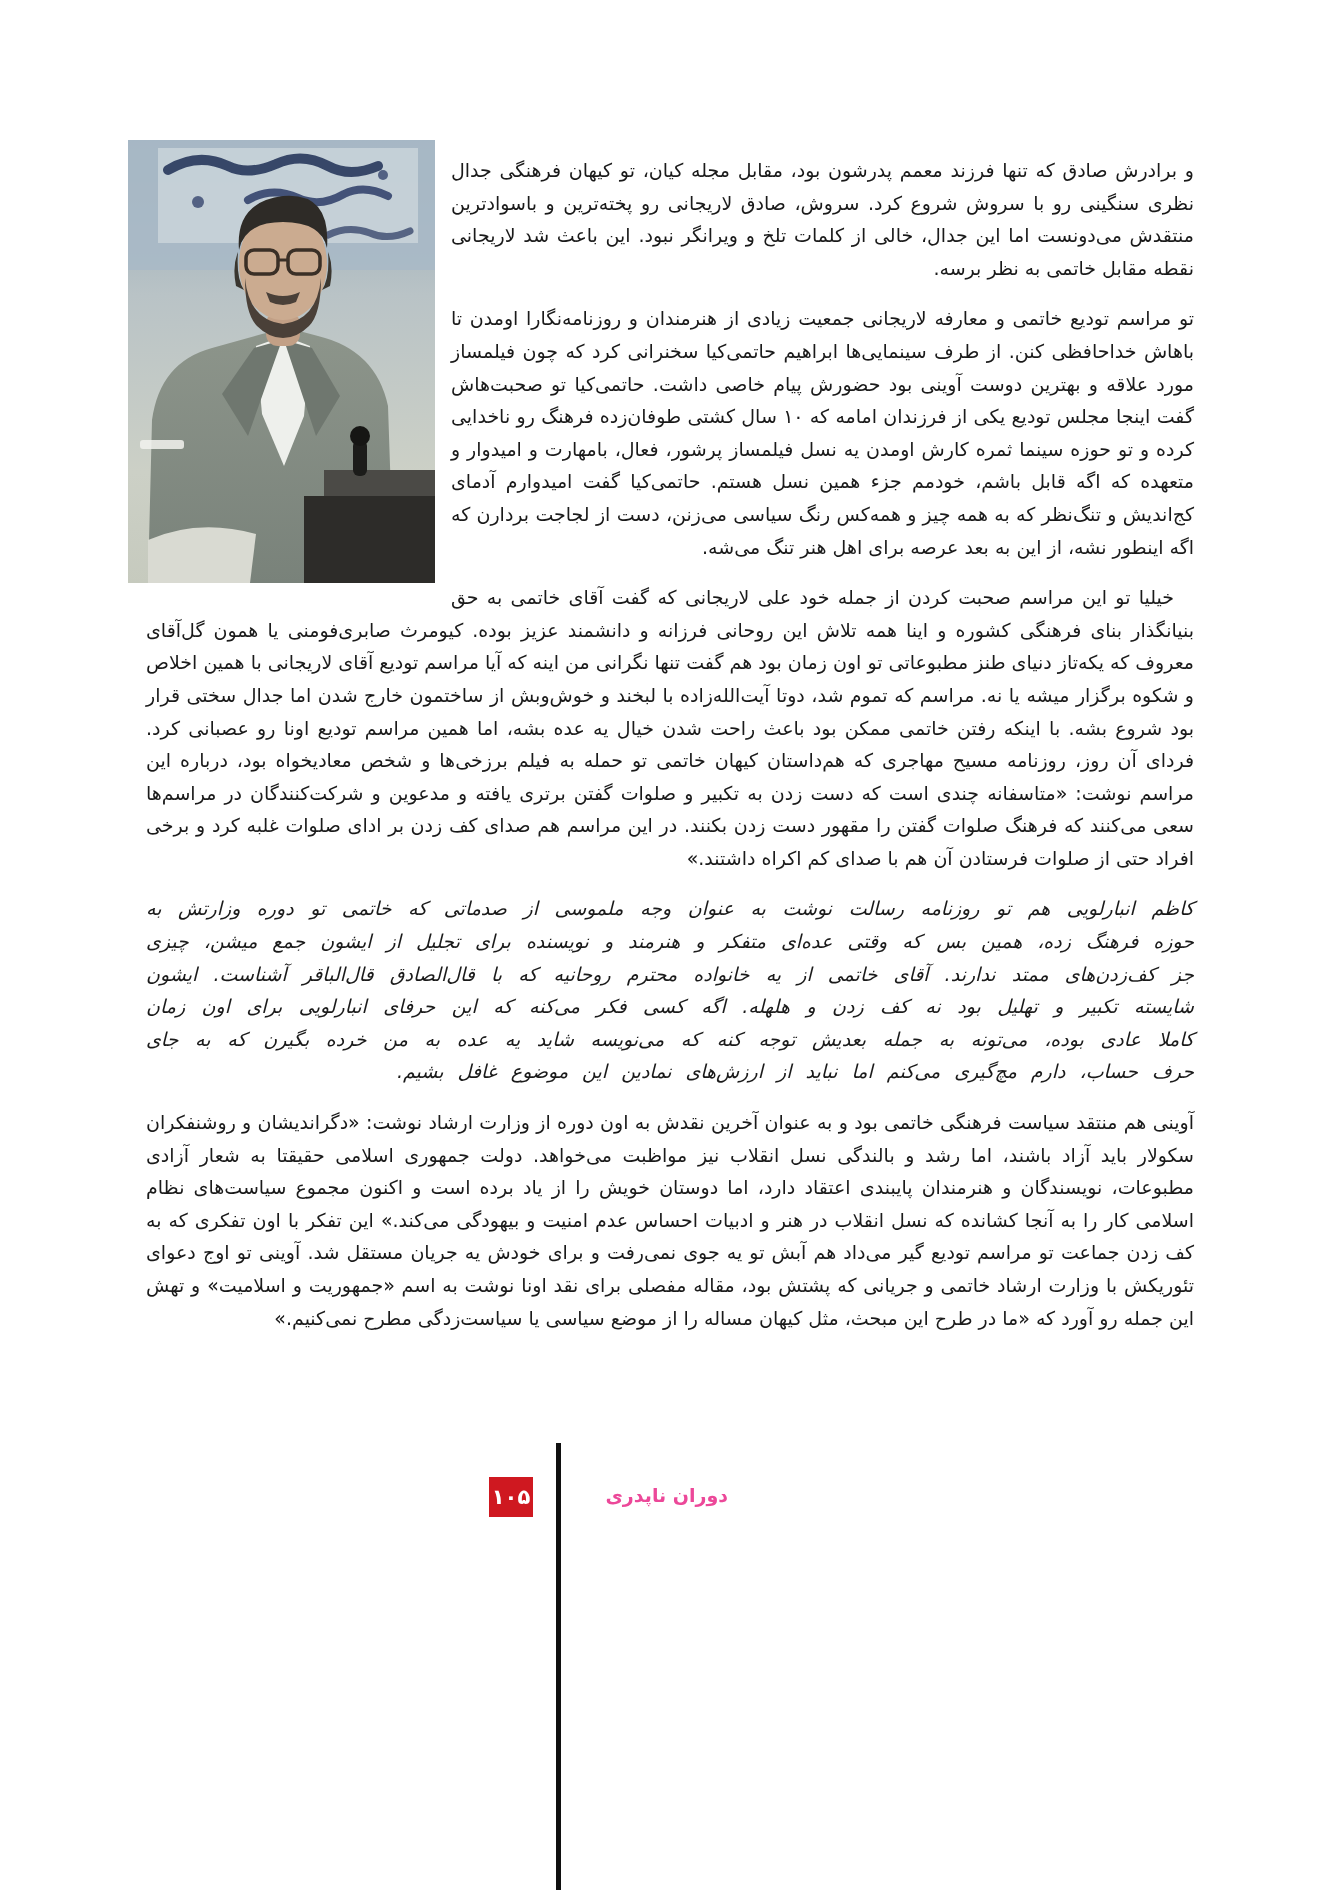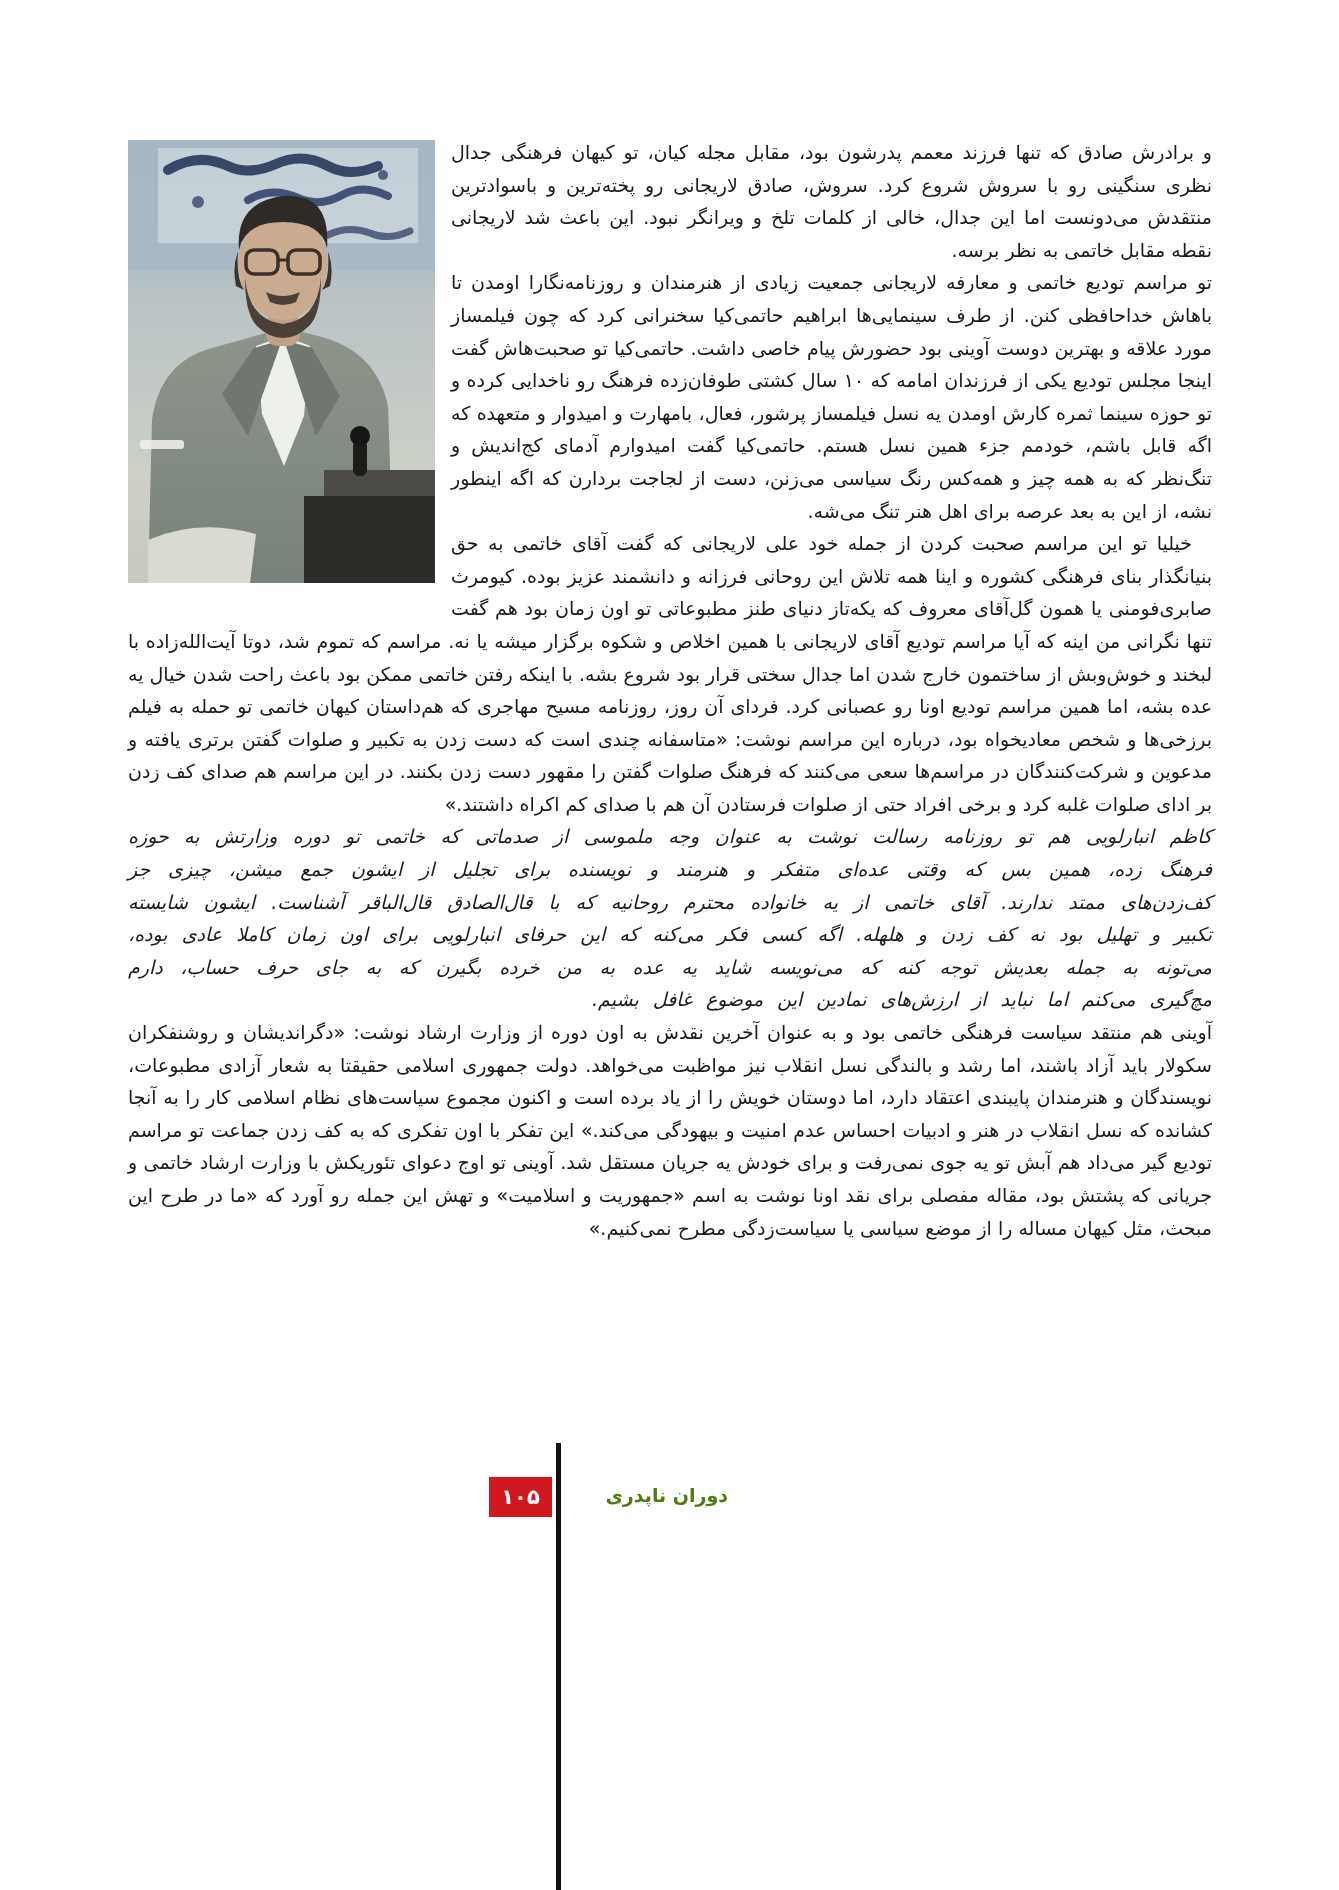--- a/index.html
+++ b/index.html
@@ -23,55 +23,55 @@
   }
   .photo-frame{
     float:left;
     width:307px;
     height:443px;
     margin:4px 16px 14px 0;
     background:#b7c2c8;
     overflow:hidden;
   }
   .photo-frame svg{display:block;width:100%;height:100%;}
-  p{margin:0;padding:0;}
+  p{margin:18px;padding:0;}
   p.indent{text-indent:20px;}
   p.stretched{word-spacing:0.42em;font-style:italic;}
   .footer-rule{
     position:absolute;
     left:556px;
     top:1443px;
     width:5px;
     height:447px;
     background:#101010;
   }
   .page-badge{
     position:absolute;
     left:489px;
     top:1477px;
-    width:63px;
+    width:44px;
     height:40px;
     background:#cf1820;
     color:#ffffff;
     display:flex;
     align-items:center;
     justify-content:center;
     font-size:21px;
     font-weight:bold;
   }
   .chapter-title{
     position:absolute;
     left:578px;
     top:1484px;
     width:150px;
     direction:rtl;
     text-align:right;
     font-size:19px;
     font-weight:bold;
-    color:#4d7c0f;
+    color:#ec4899;
   }
 </style>
 </head>
 <body>
 
 <div class="page">
 
   <div class="content">
 
     <div class="photo-frame">

